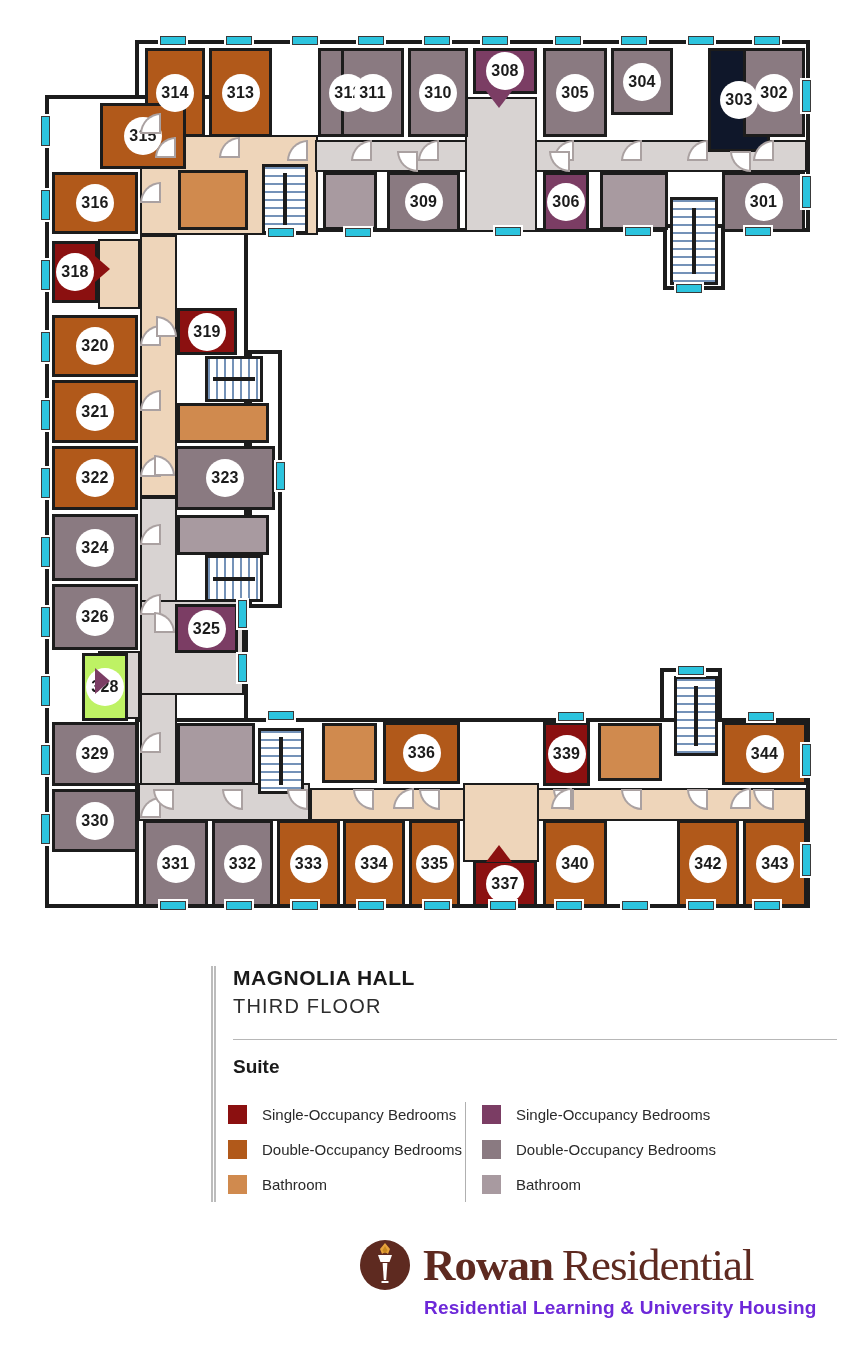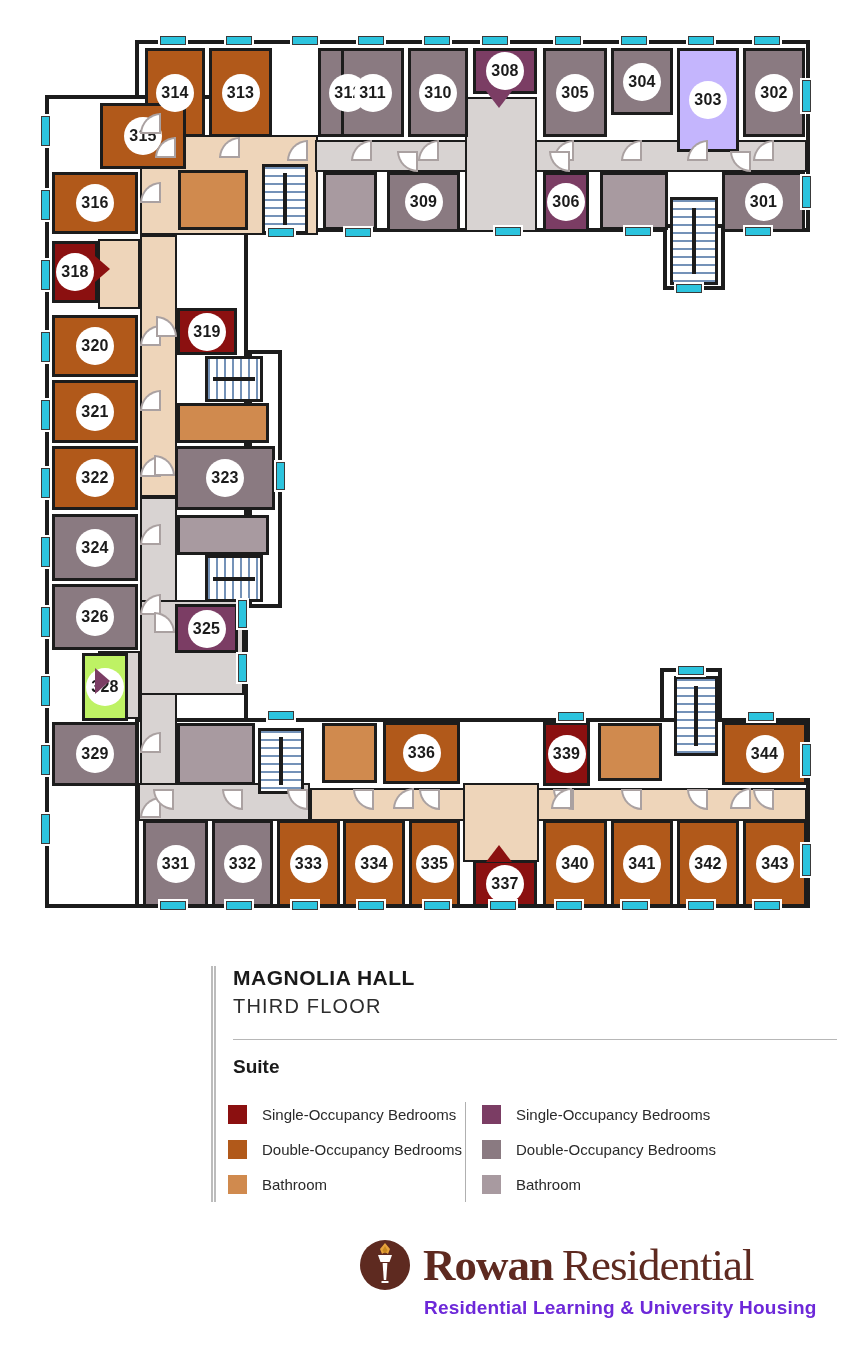--- a/index.html
+++ b/index.html
@@ -117,21 +117,21 @@
     </div>
     <div class="room" style="left: 473px; top: 48px; width: 64px; height: 46px; background: rgb(123, 61, 100);">
       <div class="badge">308</div>
     </div>
     <div class="room" style="left: 543px; top: 48px; width: 64px; height: 89px; background: rgb(138, 122, 129);">
       <div class="badge">305</div>
     </div>
     <div class="room" style="left: 611px; top: 48px; width: 62px; height: 67px; background: rgb(138, 122, 129);">
       <div class="badge">304</div>
     </div>
-    <div class="room" style="left: 677px; top: 48px; width: 62px; height: 104px; background: #c4b5fd;">
+    <div class="room" style="left: 708px; top: 48px; width: 62px; height: 104px; background: #0f172a;">
       <div class="badge">303</div>
     </div>
     <div class="room" style="left: 743px; top: 48px; width: 62px; height: 89px; background: rgb(138, 122, 129);">
       <div class="badge">302</div>
     </div>
     <div class="room" style="left: 52px; top: 103px; width: 86px; height: 66px; background: rgb(177, 89, 26); margin-left: 48px;">
       <div class="badge">315</div>
     </div>
     <div class="room" style="left: 52px; top: 172px; width: 86px; height: 62px; background: rgb(177, 89, 26);">
       <div class="badge">316</div>
@@ -171,20 +171,23 @@
     </div>
     <div class="room" style="left: 175px; top: 604px; width: 63px; height: 49px; background: rgb(123, 61, 100);">
       <div class="badge">325</div>
     </div>
     <div class="room" style="left: 52px; top: 653px; width: 46px; height: 68px; background: #bef264; margin-left: 30px;">
       <div class="badge">328</div>
     </div>
     <div class="room" style="left: 52px; top: 722px; width: 86px; height: 64px; background: rgb(138, 122, 129);">
       <div class="badge">329</div>
     </div>
+    <div class="room" style="left: 52px; top: 789px; width: 86px; height: 63px; background: rgb(138, 122, 129);">
+      <div class="badge">330</div>
+    </div>
     <div class="room" style="left: 383px; top: 722px; width: 77px; height: 62px; background: rgb(177, 89, 26);">
       <div class="badge">336</div>
     </div>
     <div class="room" style="left: 543px; top: 722px; width: 47px; height: 64px; background: rgb(139, 16, 16);">
       <div class="badge">339</div>
     </div>
     <div class="room" style="left: 722px; top: 722px; width: 85px; height: 63px; background: rgb(177, 89, 26);">
       <div class="badge">344</div>
     </div>
     <div class="room" style="left: 143px; top: 820px; width: 65px; height: 87px; background: rgb(138, 122, 129);">
@@ -200,23 +203,20 @@
       <div class="badge">334</div>
     </div>
     <div class="room" style="left: 409px; top: 820px; width: 51px; height: 87px; background: rgb(177, 89, 26);">
       <div class="badge">335</div>
     </div>
     <div class="room" style="left: 473px; top: 860px; width: 64px; height: 47px; background: rgb(139, 16, 16);">
       <div class="badge">337</div>
     </div>
     <div class="room" style="left: 543px; top: 820px; width: 64px; height: 87px; background: rgb(177, 89, 26);">
       <div class="badge">340</div>
-    </div>
-    <div class="room" style="left: 611px; top: 820px; width: 62px; height: 87px; background: rgb(177, 89, 26);">
-      <div class="badge">341</div>
     </div>
     <div class="room" style="left: 677px; top: 820px; width: 62px; height: 87px; background: rgb(177, 89, 26);">
       <div class="badge">342</div>
     </div>
     <div class="room" style="left: 743px; top: 820px; width: 64px; height: 87px; background: rgb(177, 89, 26);">
       <div class="badge">343</div>
     </div>
     <div class="tail down" style="left: 486px; top: 91px; width: 26px; height: 17px; background: rgb(123, 61, 100);"></div>
     <div class="tail right" style="left: 95px; top: 256px; width: 15px; height: 26px; background: rgb(139, 16, 16);"></div>
     <div class="tail right" style="left: 95px; top: 668px; width: 15px; height: 26px; background: rgb(123, 61, 100);"></div>

